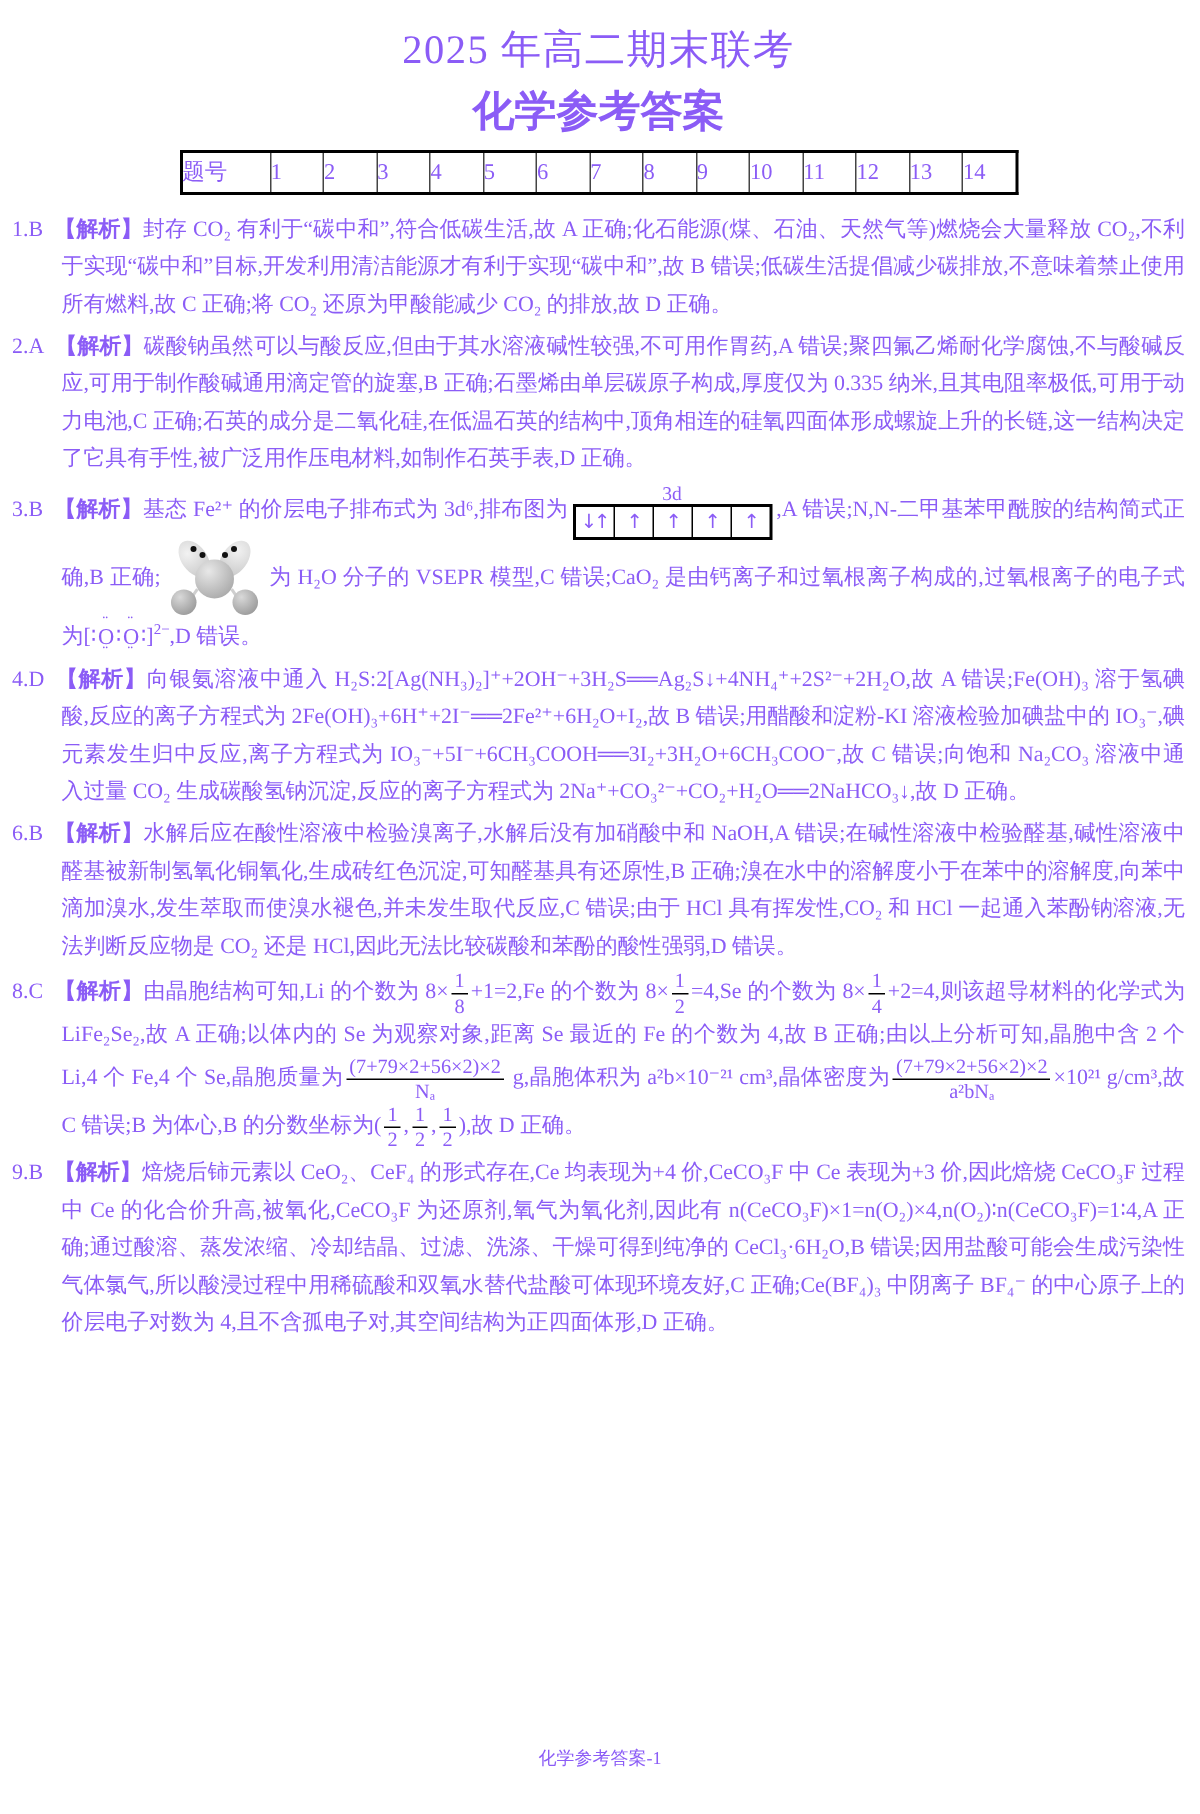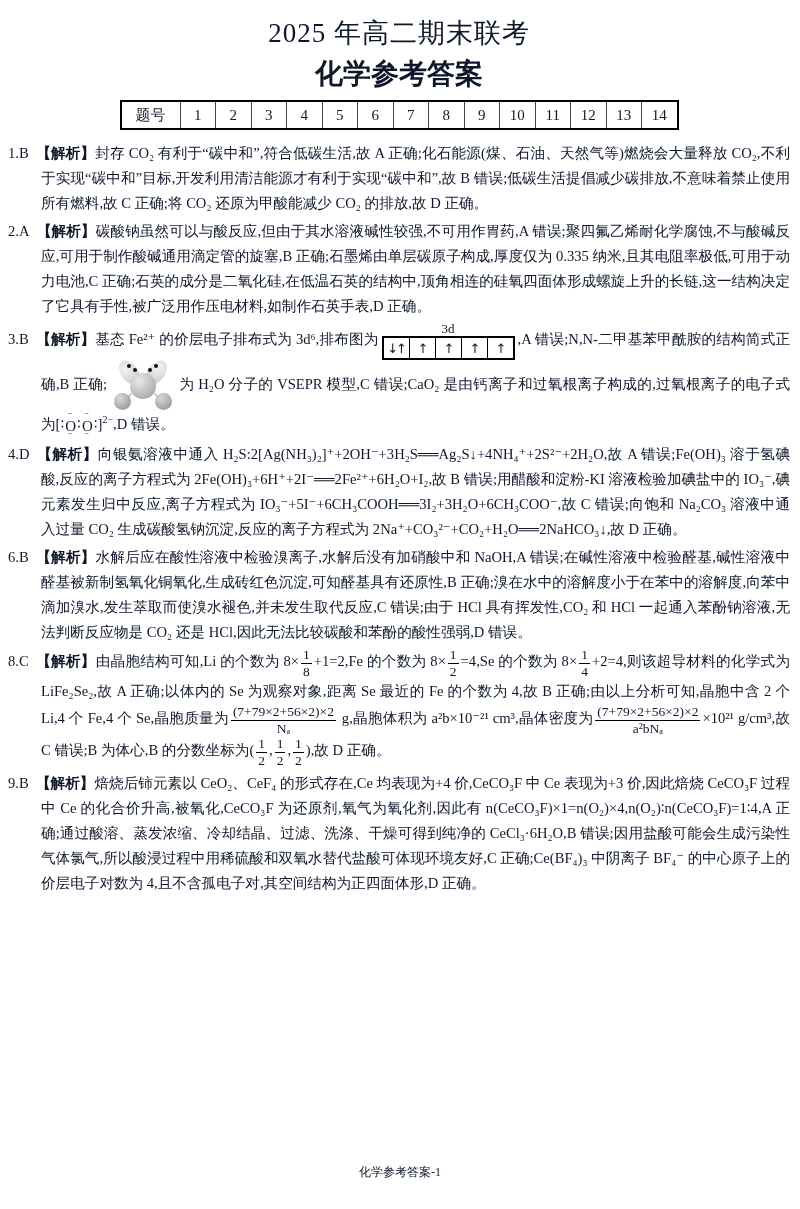--- a/index.html
+++ b/index.html
@@ -1,21 +1,21 @@
 <!DOCTYPE html>
 <html><head>
 <meta charset="utf-8">
 <style>
   html,body{margin:0;padding:0;background:#e9e9e9;}
   .page{
     position:relative;
     width:800px;height:1209px;
     margin:0 auto;
     background:#ffffff;
-    color:#0f172a;
+    color:#8b5cf6;
     font-family:"Liberation Serif","DejaVu Serif",serif;
     font-size:14.6px;
     line-height:25px;
     box-sizing:border-box;
     padding:12px 10px 0 8px;
     overflow:hidden;
   }
   .title{
     text-align:center;
     font-size:27px;
@@ -38,21 +38,20 @@
     font-size:15.5px;
     margin:2px 0 6px 0;
   }
   table.answers{
     border-collapse:collapse;
     border:2px solid #000;
     margin:4px auto 10px auto;
   }
   table.answers td{
     border:1px solid #444;
-    text-align:center;
     font-size:15px;
     width:34.5px;
     height:26px;
     padding:0;
   }
   table.answers td.rowlabel{width:58px;}
   .item{
     padding-left:33px;
     text-indent:-33px;
     margin:0 0 2px 0;

